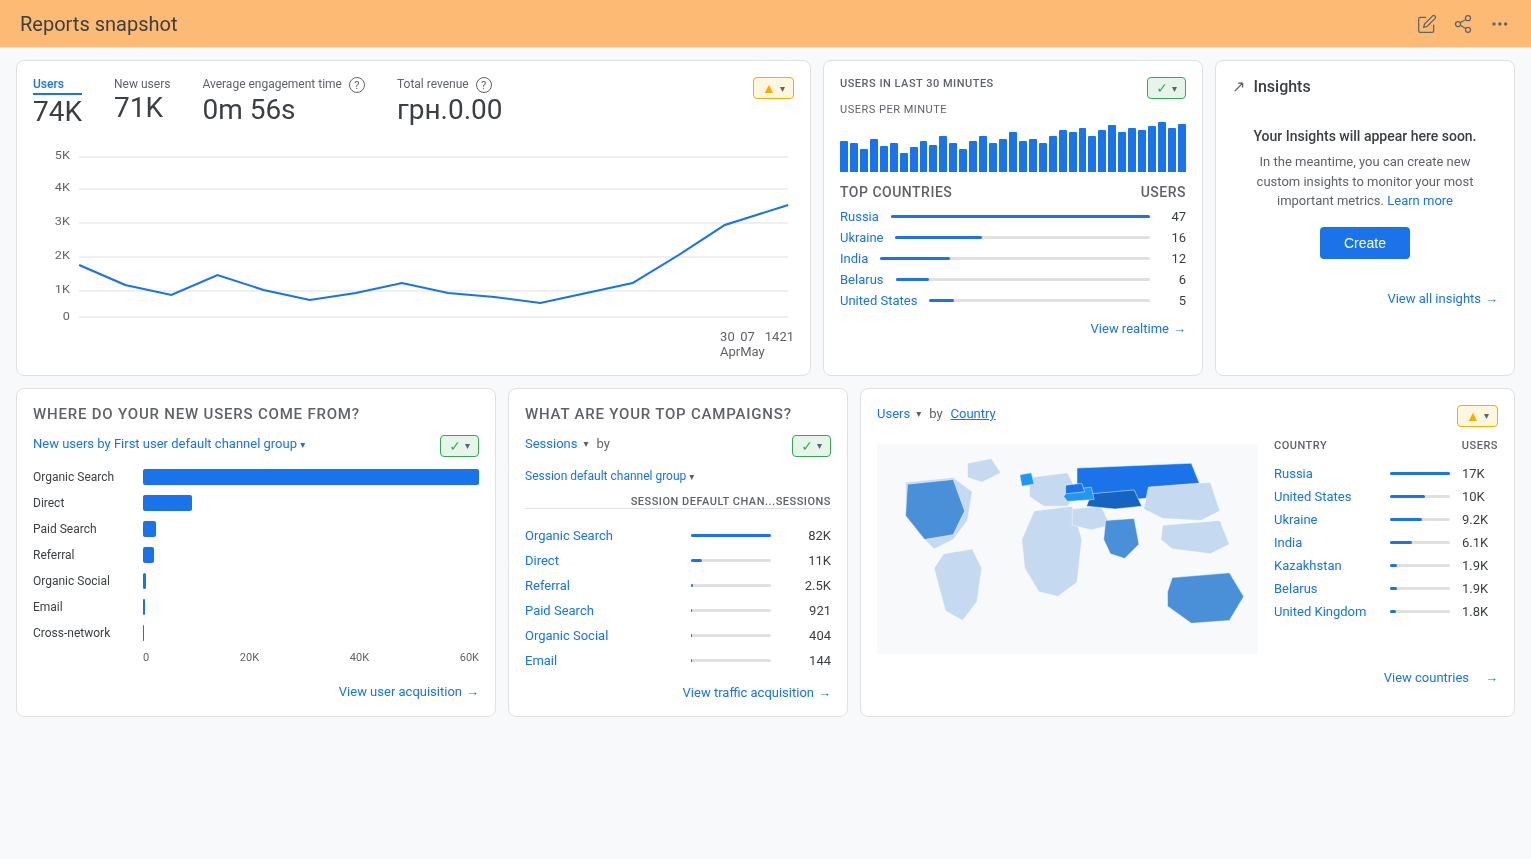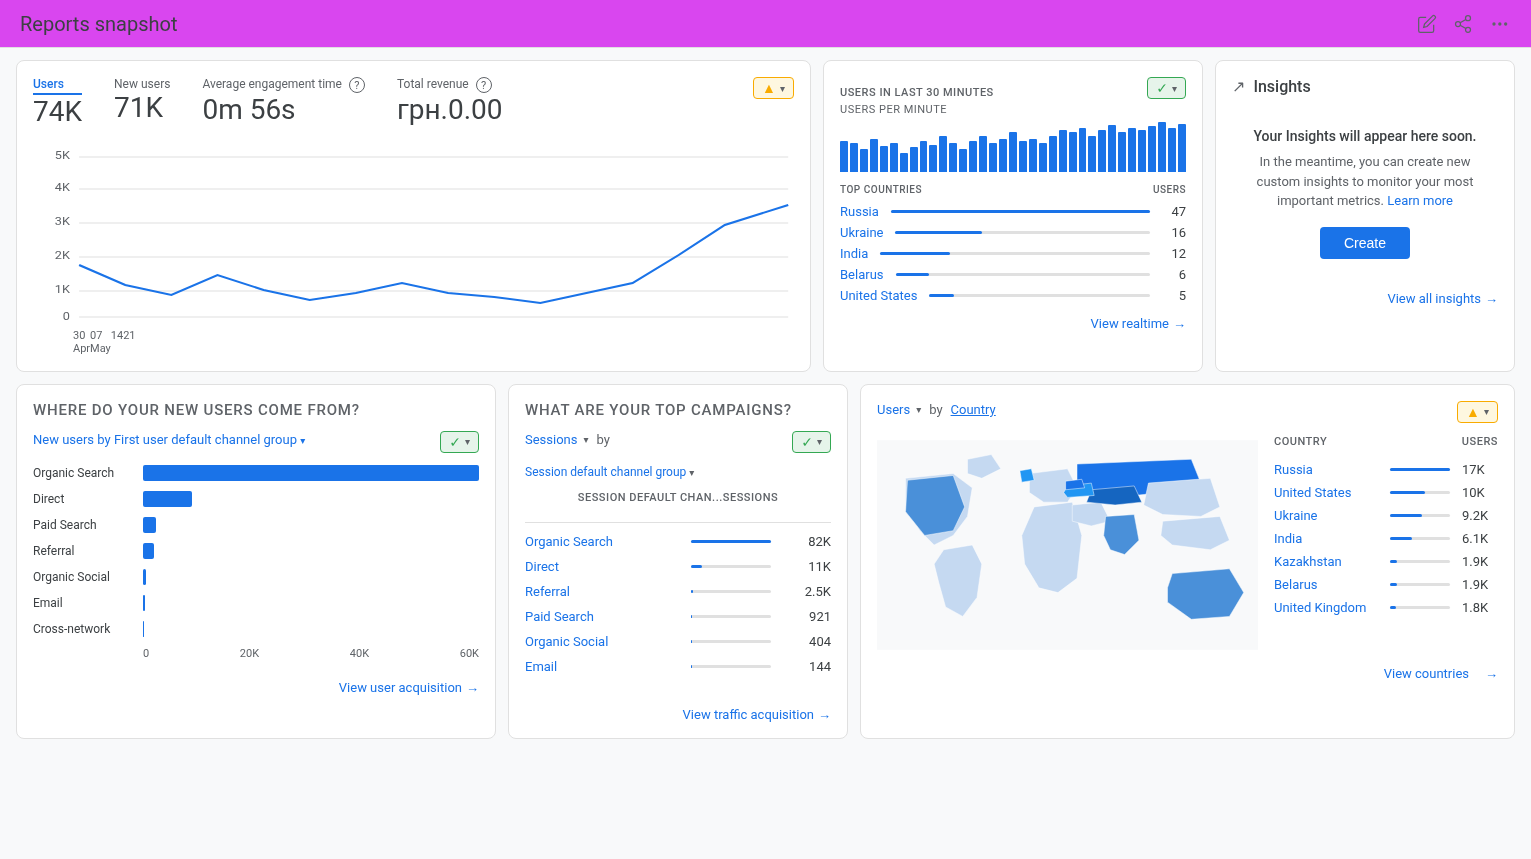--- a/index.html
+++ b/index.html
@@ -1,18 +1,18 @@
 <!DOCTYPE html>
 <html><head>
   <meta charset="utf-8">
   <style>
     * { box-sizing: border-box; margin: 0; padding: 0; }
     body { font-family: 'Google Sans', Roboto, Arial, sans-serif; background: #f8f9fa; color: #3c4043; font-size: 13px; }
     
-    .header { background: #d946ef; padding: 10px 20px; border-bottom: 1px solid #e0e0e0; display: flex; align-items: center; justify-content: space-between; height: 48px; }
+    .header { background: #fdba74; padding: 10px 20px; border-bottom: 1px solid #e0e0e0; display: flex; align-items: center; justify-content: space-between; height: 48px; }
     .header-title { font-size: 20px; font-weight: 400; color: #3c4043; }
     .header-icons { display: flex; gap: 12px; align-items: center; }
     .header-icon { width: 24px; height: 24px; cursor: pointer; color: #5f6368; display: flex; align-items: center; justify-content: center; }
     
     .main { padding: 12px 16px; }
     
     .top-row { display: grid; grid-template-columns: 1fr 380px 300px; gap: 12px; margin-bottom: 12px; }
     
     .card { background: #fff; border-radius: 8px; border: 1px solid #e0e0e0; padding: 16px; }
     
@@ -21,32 +21,32 @@
     .metric { display: flex; flex-direction: column; }
     .metric-label { font-size: 12px; color: #1a73e8; font-weight: 500; cursor: pointer; border-bottom: 2px solid #1a73e8; padding-bottom: 2px; }
     .metric-label-gray { font-size: 12px; color: #5f6368; }
     .metric-value { font-size: 28px; font-weight: 400; color: #3c4043; line-height: 1.2; }
     .info-icon { width: 16px; height: 16px; display: inline-flex; align-items: center; justify-content: center; color: #5f6368; font-size: 11px; border: 1px solid #5f6368; border-radius: 50%; margin-left: 4px; cursor: pointer; vertical-align: middle; }
     .warning-badge { display: flex; align-items: center; gap: 4px; background: #fef7e0; border: 1px solid #f9ab00; border-radius: 4px; padding: 2px 8px; cursor: pointer; }
     .warning-icon { color: #f9ab00; font-size: 14px; }
     
     .chart-area { position: relative; height: 180px; margin-top: 8px; }
     .chart-svg { width: 100%; height: 100%; }
-    .chart-labels { display: flex; justify-content: flex-start; padding: 0 0 0 40px; font-size: 11px; color: #5f6368; margin-top: 4px; }
-    
-    
-    .realtime-header { display: flex; justify-content: space-between; align-items: flex-end; margin-bottom: 4px; }
+    .chart-labels { display: flex; justify-content: flex-end; padding: 0 0 0 40px; font-size: 13px; color: #5f6368; margin-top: 4px; }
+    
+    
+    .realtime-header { display: flex; justify-content: space-between; align-items: flex-start; margin-bottom: 4px; }
     .realtime-label { font-size: 11px; color: #5f6368; letter-spacing: 0.5px; text-transform: uppercase; font-weight: 500; }
     .realtime-count { font-size: 48px; font-weight: 300; color: #3c4043; line-height: 1; margin: 4px 0 8px; }
     .per-minute-label { font-size: 11px; color: #5f6368; text-transform: uppercase; letter-spacing: 0.5px; margin-bottom: 6px; }
     .bar-chart-mini { display: flex; align-items: flex-end; gap: 2px; height: 50px; margin-bottom: 12px; }
     .bar-mini { background: #1a73e8; border-radius: 1px 1px 0 0; flex: 1; }
     
     .countries-table { width: 100%; }
-    .countries-header { display: flex; justify-content: space-between; font-size: 10px; color: #5f6368; text-transform: uppercase; letter-spacing: 0.5px; margin-bottom: 6px; font-weight: 500; }
+    .countries-header { display: flex; justify-content: space-between; font-size: 14px; color: #5f6368; text-transform: uppercase; letter-spacing: 0.5px; margin-bottom: 6px; font-weight: 500; }
     .country-row { display: flex; justify-content: space-between; align-items: center; padding: 3px 0; font-size: 13px; }
     .country-name { color: #1a73e8; cursor: pointer; text-decoration: none; }
     .country-bar-wrap { flex: 1; margin: 0 12px; height: 3px; background: #e0e0e0; border-radius: 2px; }
     .country-bar { height: 3px; background: #1a73e8; border-radius: 2px; }
     .country-count { font-size: 13px; color: #3c4043; min-width: 24px; text-align: right; }
     .view-link { color: #1a73e8; font-size: 13px; cursor: pointer; display: flex; align-items: center; gap: 4px; text-decoration: none; margin-top: 10px; justify-content: flex-end; }
     
     
     .insights-header { display: flex; align-items: center; gap: 8px; margin-bottom: 16px; }
     .insights-icon { color: #5f6368; font-size: 16px; }
@@ -71,21 +71,21 @@
     .horiz-bar-chart { margin: 8px 0; }
     .horiz-bar-row { display: flex; align-items: center; margin-bottom: 10px; font-size: 12px; }
     .horiz-bar-label { width: 110px; color: #3c4043; font-size: 12px; flex-shrink: 0; }
     .horiz-bar-wrap { flex: 1; height: 16px; position: relative; }
     .horiz-bar { height: 16px; background: #1a73e8; border-radius: 2px; }
     .horiz-axis { display: flex; justify-content: space-between; font-size: 11px; color: #5f6368; padding-left: 110px; margin-top: 4px; }
     
     
     .camp-header { display: flex; align-items: center; gap: 6px; font-size: 13px; color: #3c4043; margin-bottom: 4px; }
     .camp-header .by { color: #5f6368; margin: 0 2px; }
-    .camp-col-header { display: flex; justify-content: center; font-size: 11px; color: #5f6368; text-transform: uppercase; letter-spacing: 0.5px; border-bottom: 1px solid #e0e0e0; padding-bottom: 18px; margin-bottom: 6px; font-weight: 500; }
+    .camp-col-header { display: flex; justify-content: flex-end; font-size: 11px; color: #5f6368; text-transform: uppercase; letter-spacing: 0.5px; border-bottom: 1px solid #e0e0e0; padding-bottom: 0; margin-bottom: 14px; font-weight: 500; }
     .camp-row { display: flex; justify-content: space-between; align-items: center; padding: 5px 0; font-size: 13px; }
     .camp-name { color: #1a73e8; cursor: pointer; flex: 1; }
     .camp-bar-wrap { width: 80px; height: 3px; background: #e0e0e0; border-radius: 2px; margin: 0 12px; }
     .camp-bar { height: 3px; background: #1a73e8; border-radius: 2px; }
     .camp-val { min-width: 48px; text-align: right; color: #3c4043; }
     .country-table-header { display: flex; justify-content: space-between; font-size: 11px; color: #5f6368; text-transform: uppercase; letter-spacing: 0.5px; font-weight: 500; margin-bottom: 6px; padding-bottom: 4px; }
     .country-row-right { display: flex; justify-content: space-between; align-items: center; padding: 4px 0; font-size: 13px; }
     .country-name-right { color: #1a73e8; cursor: pointer; flex: 1; }
     .country-bar-right-wrap { width: 60px; height: 3px; background: #e0e0e0; border-radius: 2px; margin: 0 12px; }
     .country-bar-right { height: 3px; background: #1a73e8; border-radius: 2px; }
@@ -458,21 +458,21 @@
     <span class="camp-val">404</span>
   </div>
           <div class="camp-row">
     <span class="camp-name">Email</span>
     <div class="camp-bar-wrap">
       <div class="camp-bar" style="width:0.18%"></div>
     </div>
     <span class="camp-val">144</span>
   </div>
         </div>
-      <a class="view-link" style="margin-top:28px;">
+      <a class="view-link" style="margin-top:12px;">
         <span>View traffic acquisition</span>
         <span>→</span>
       </a>
     </div>
 
     <div class="card">
       <div class="badge-row">
         <div class="camp-header">
           <span style="color:#1a73e8;cursor:pointer;">Users</span>
           <span class="dropdown-arrow">▾</span>

